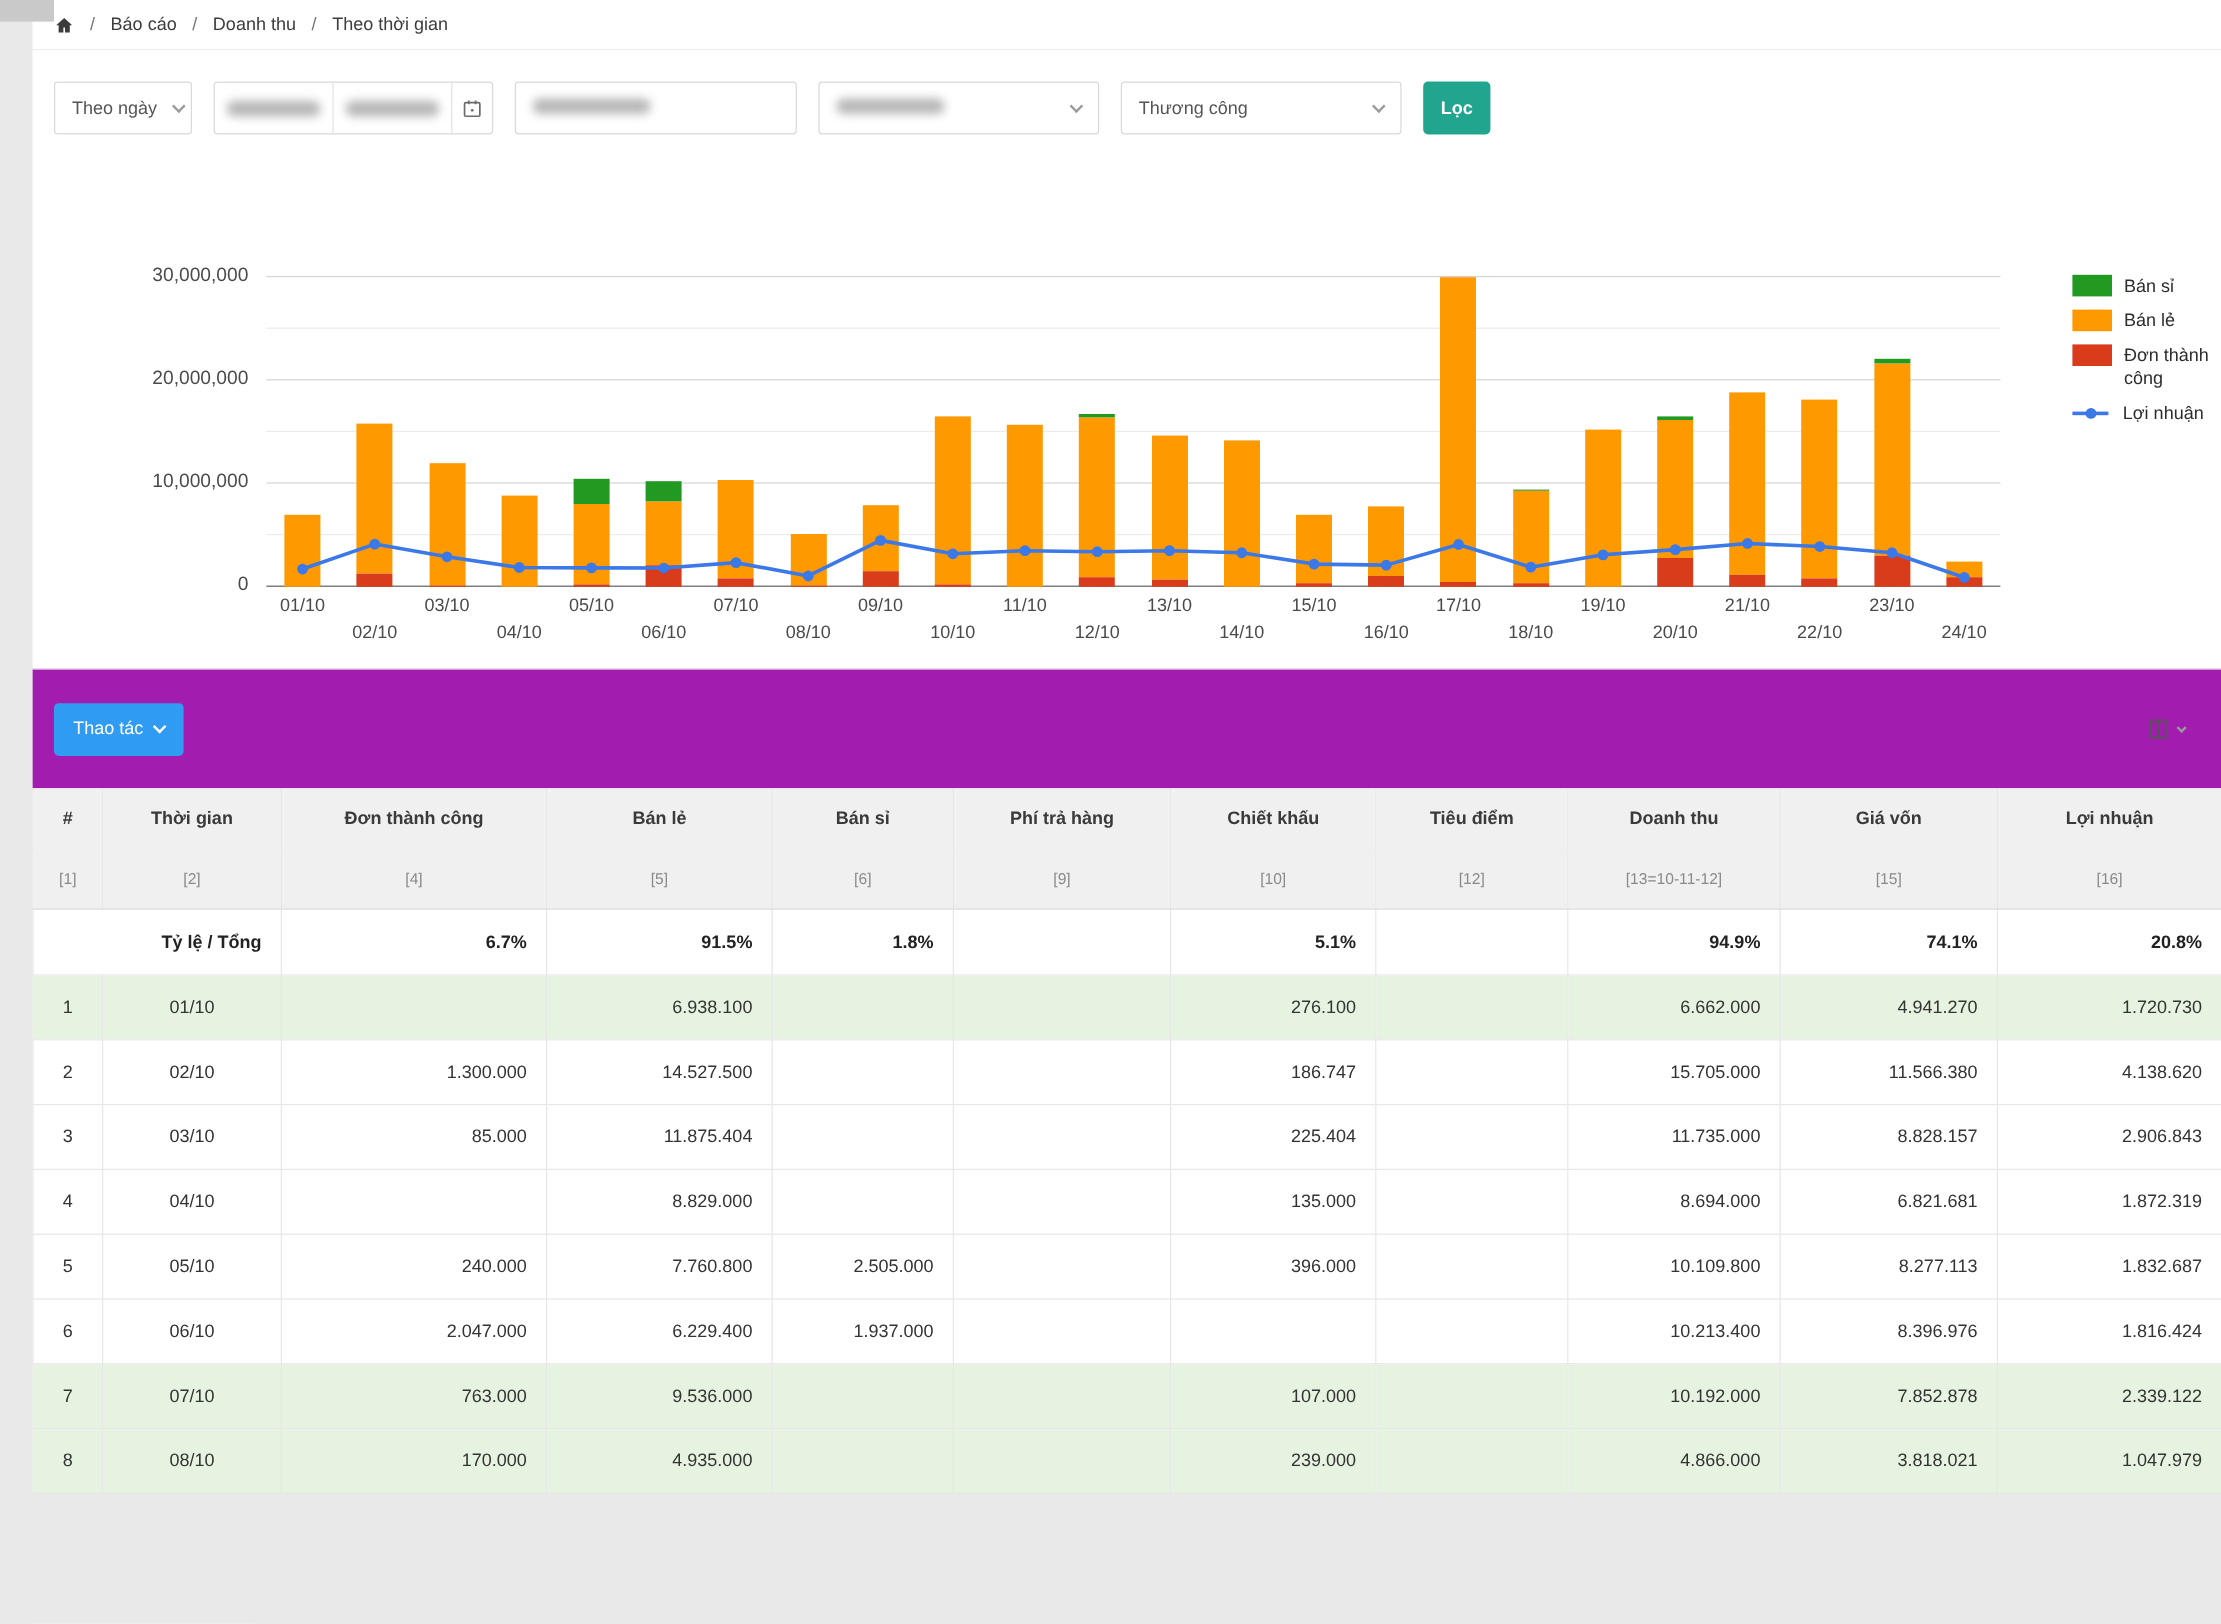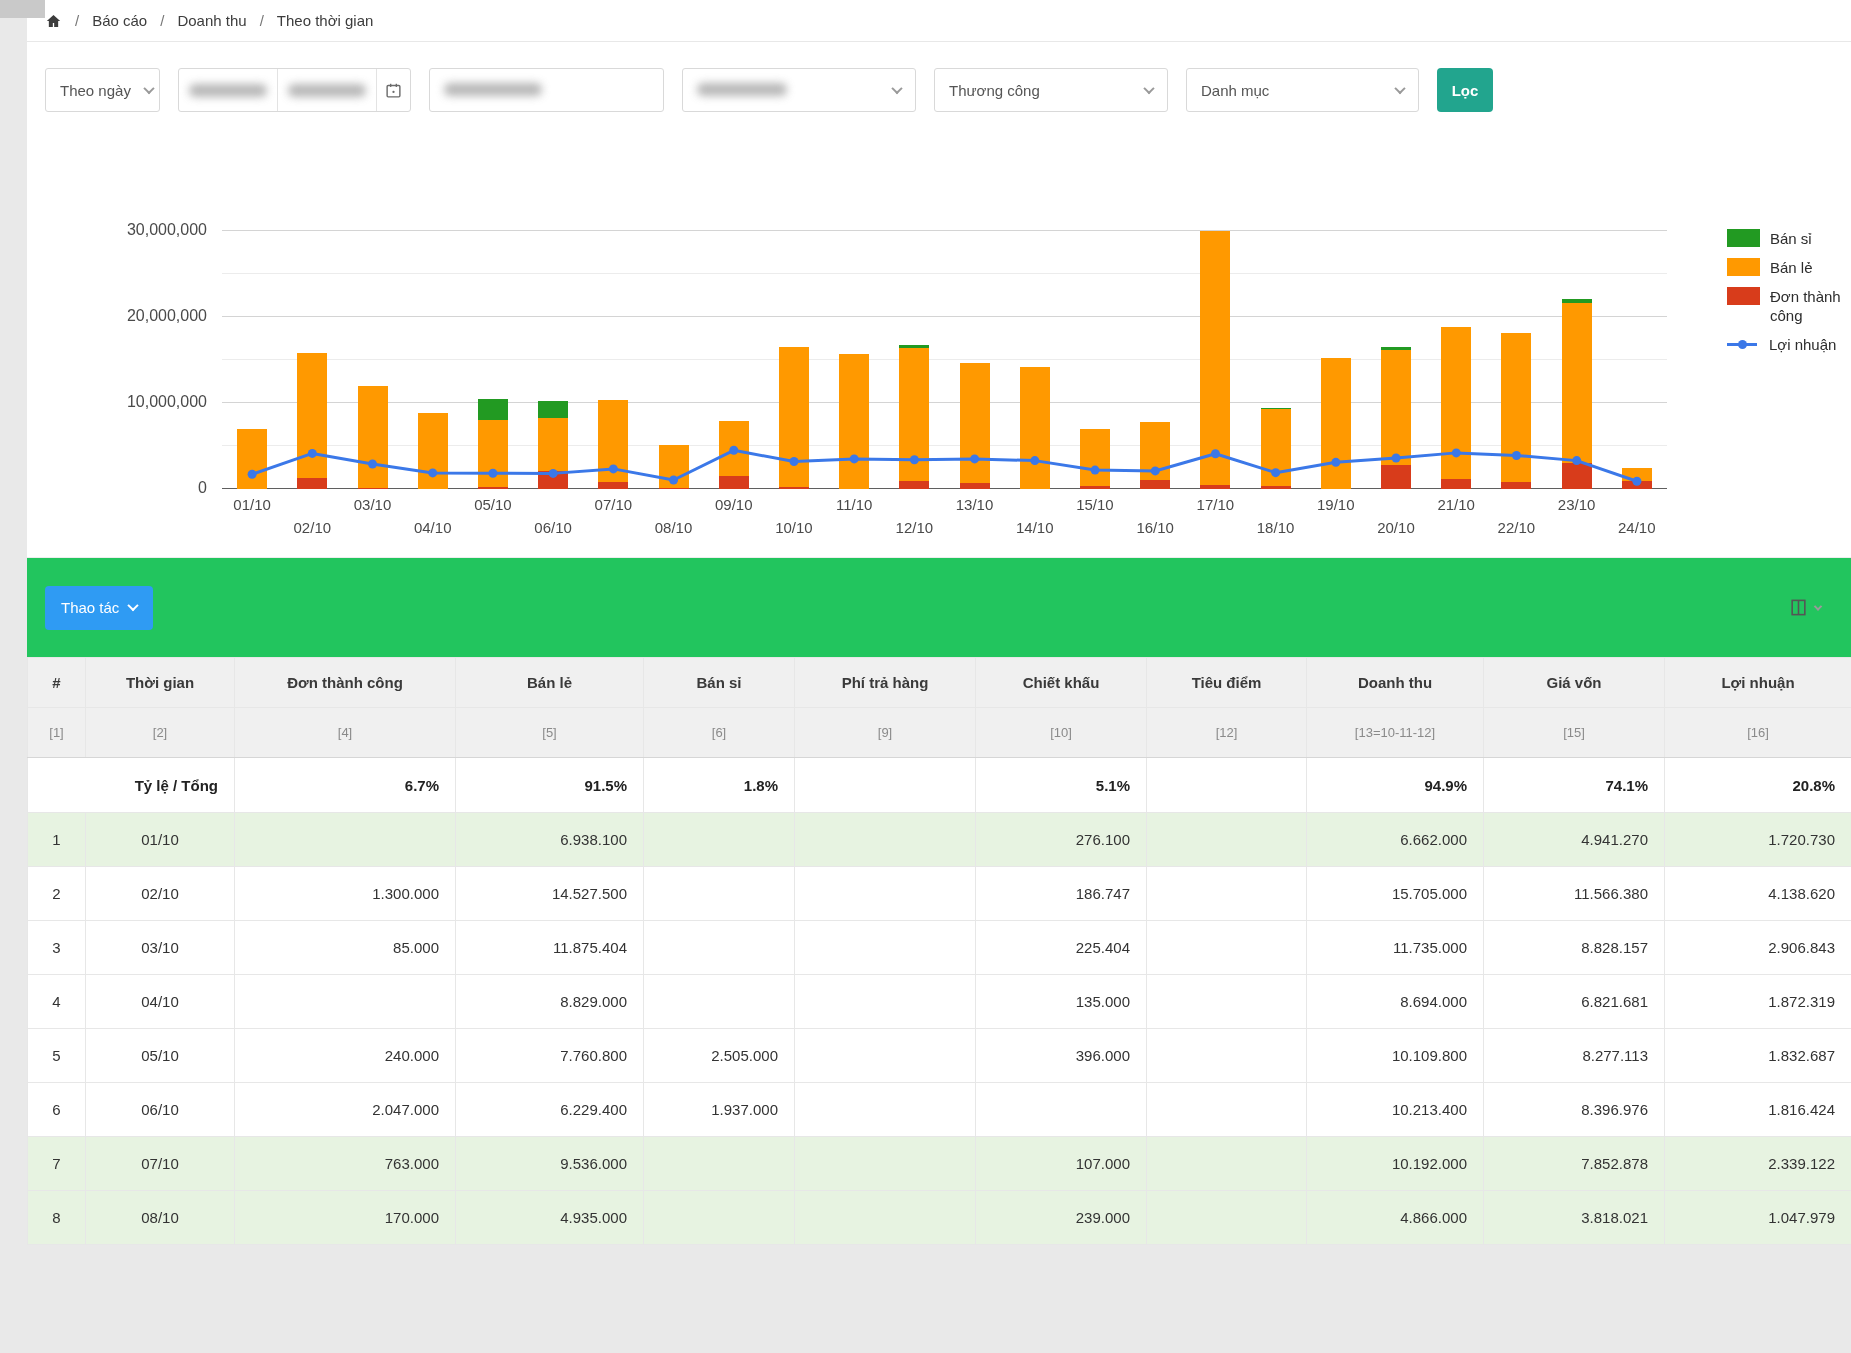--- a/index.html
+++ b/index.html
@@ -51,21 +51,21 @@
   .xlab.row2 span { transform:translateY(23px); }
   .legend { position:absolute; left:1700px; top:93px; width:140px; }
   .leg-item { display:flex; align-items:flex-start; margin-bottom:10px; font-size:15px; color:#2d2d2d; }
   .leg-swatch { width:33px; height:18px; margin-right:10px; flex:0 0 auto; }
   .leg-label { line-height:19px; max-width:92px; }
   .leg-line { width:30px; height:3px; background:#3b78e8; margin:8px 12px 0 0; position:relative; flex:0 0 auto; }
   .leg-line::after { content:""; position:absolute; left:11px; top:-3px; width:9px; height:9px;
     border-radius:50%; background:#3b78e8; }
 
   
-  .toolbar { height:100px; background:#22c55e; display:flex; align-items:center;
+  .toolbar { height:100px; background:#a21caf; display:flex; align-items:center;
     justify-content:space-between; padding:0 30px 0 18px; border-top:1px solid #ededed; }
   .btn-thaotac { height:44px; padding:0 16px; background:#2f9bf3; color:#fff; border:none;
     border-radius:4px; font-size:15px; display:flex; align-items:center; cursor:pointer; }
   .btn-thaotac .chev { border-color:#fff; margin:0 0 2px 10px; }
   .colpick { display:flex; align-items:center; cursor:pointer; }
   .colpick .chev { width:6px; height:6px; margin:0 0 0 7px; }
 
   
   table { border-collapse:collapse; table-layout:fixed; width:1824px; background:#fff; }
   td,th { border:1px solid #e7e7e7; overflow:hidden; white-space:nowrap; }
@@ -129,24 +129,20 @@
     </div>
     <div class="ctrl" style="width:235px">
       <span class="lbl"><span class="blur-blob" style="width:98px; display:inline-block"></span></span>
     </div>
     <div class="ctrl sel" style="width:234px">
       <span class="lbl"><span class="blur-blob" style="width:90px; display:inline-block"></span></span>
       <span class="chev"></span>
     </div>
     <div class="ctrl sel" style="width:234px">
       <span class="lbl">Thương công</span>
-      <span class="chev"></span>
-    </div>
-    <div class="ctrl sel" style="width:233px">
-      <span class="lbl">Danh mục</span>
       <span class="chev"></span>
     </div>
     <button class="btn-loc">Lọc</button>
   </div>
 
   <div class="chart-section">
     <div id="ylabels">
         <div class="ylab" style="left: 20px; top: 343px;">0</div>
         <div class="ylab" style="left: 20px; top: 257px;">10,000,000</div>
         <div class="ylab" style="left: 20px; top: 171px;">20,000,000</div>

